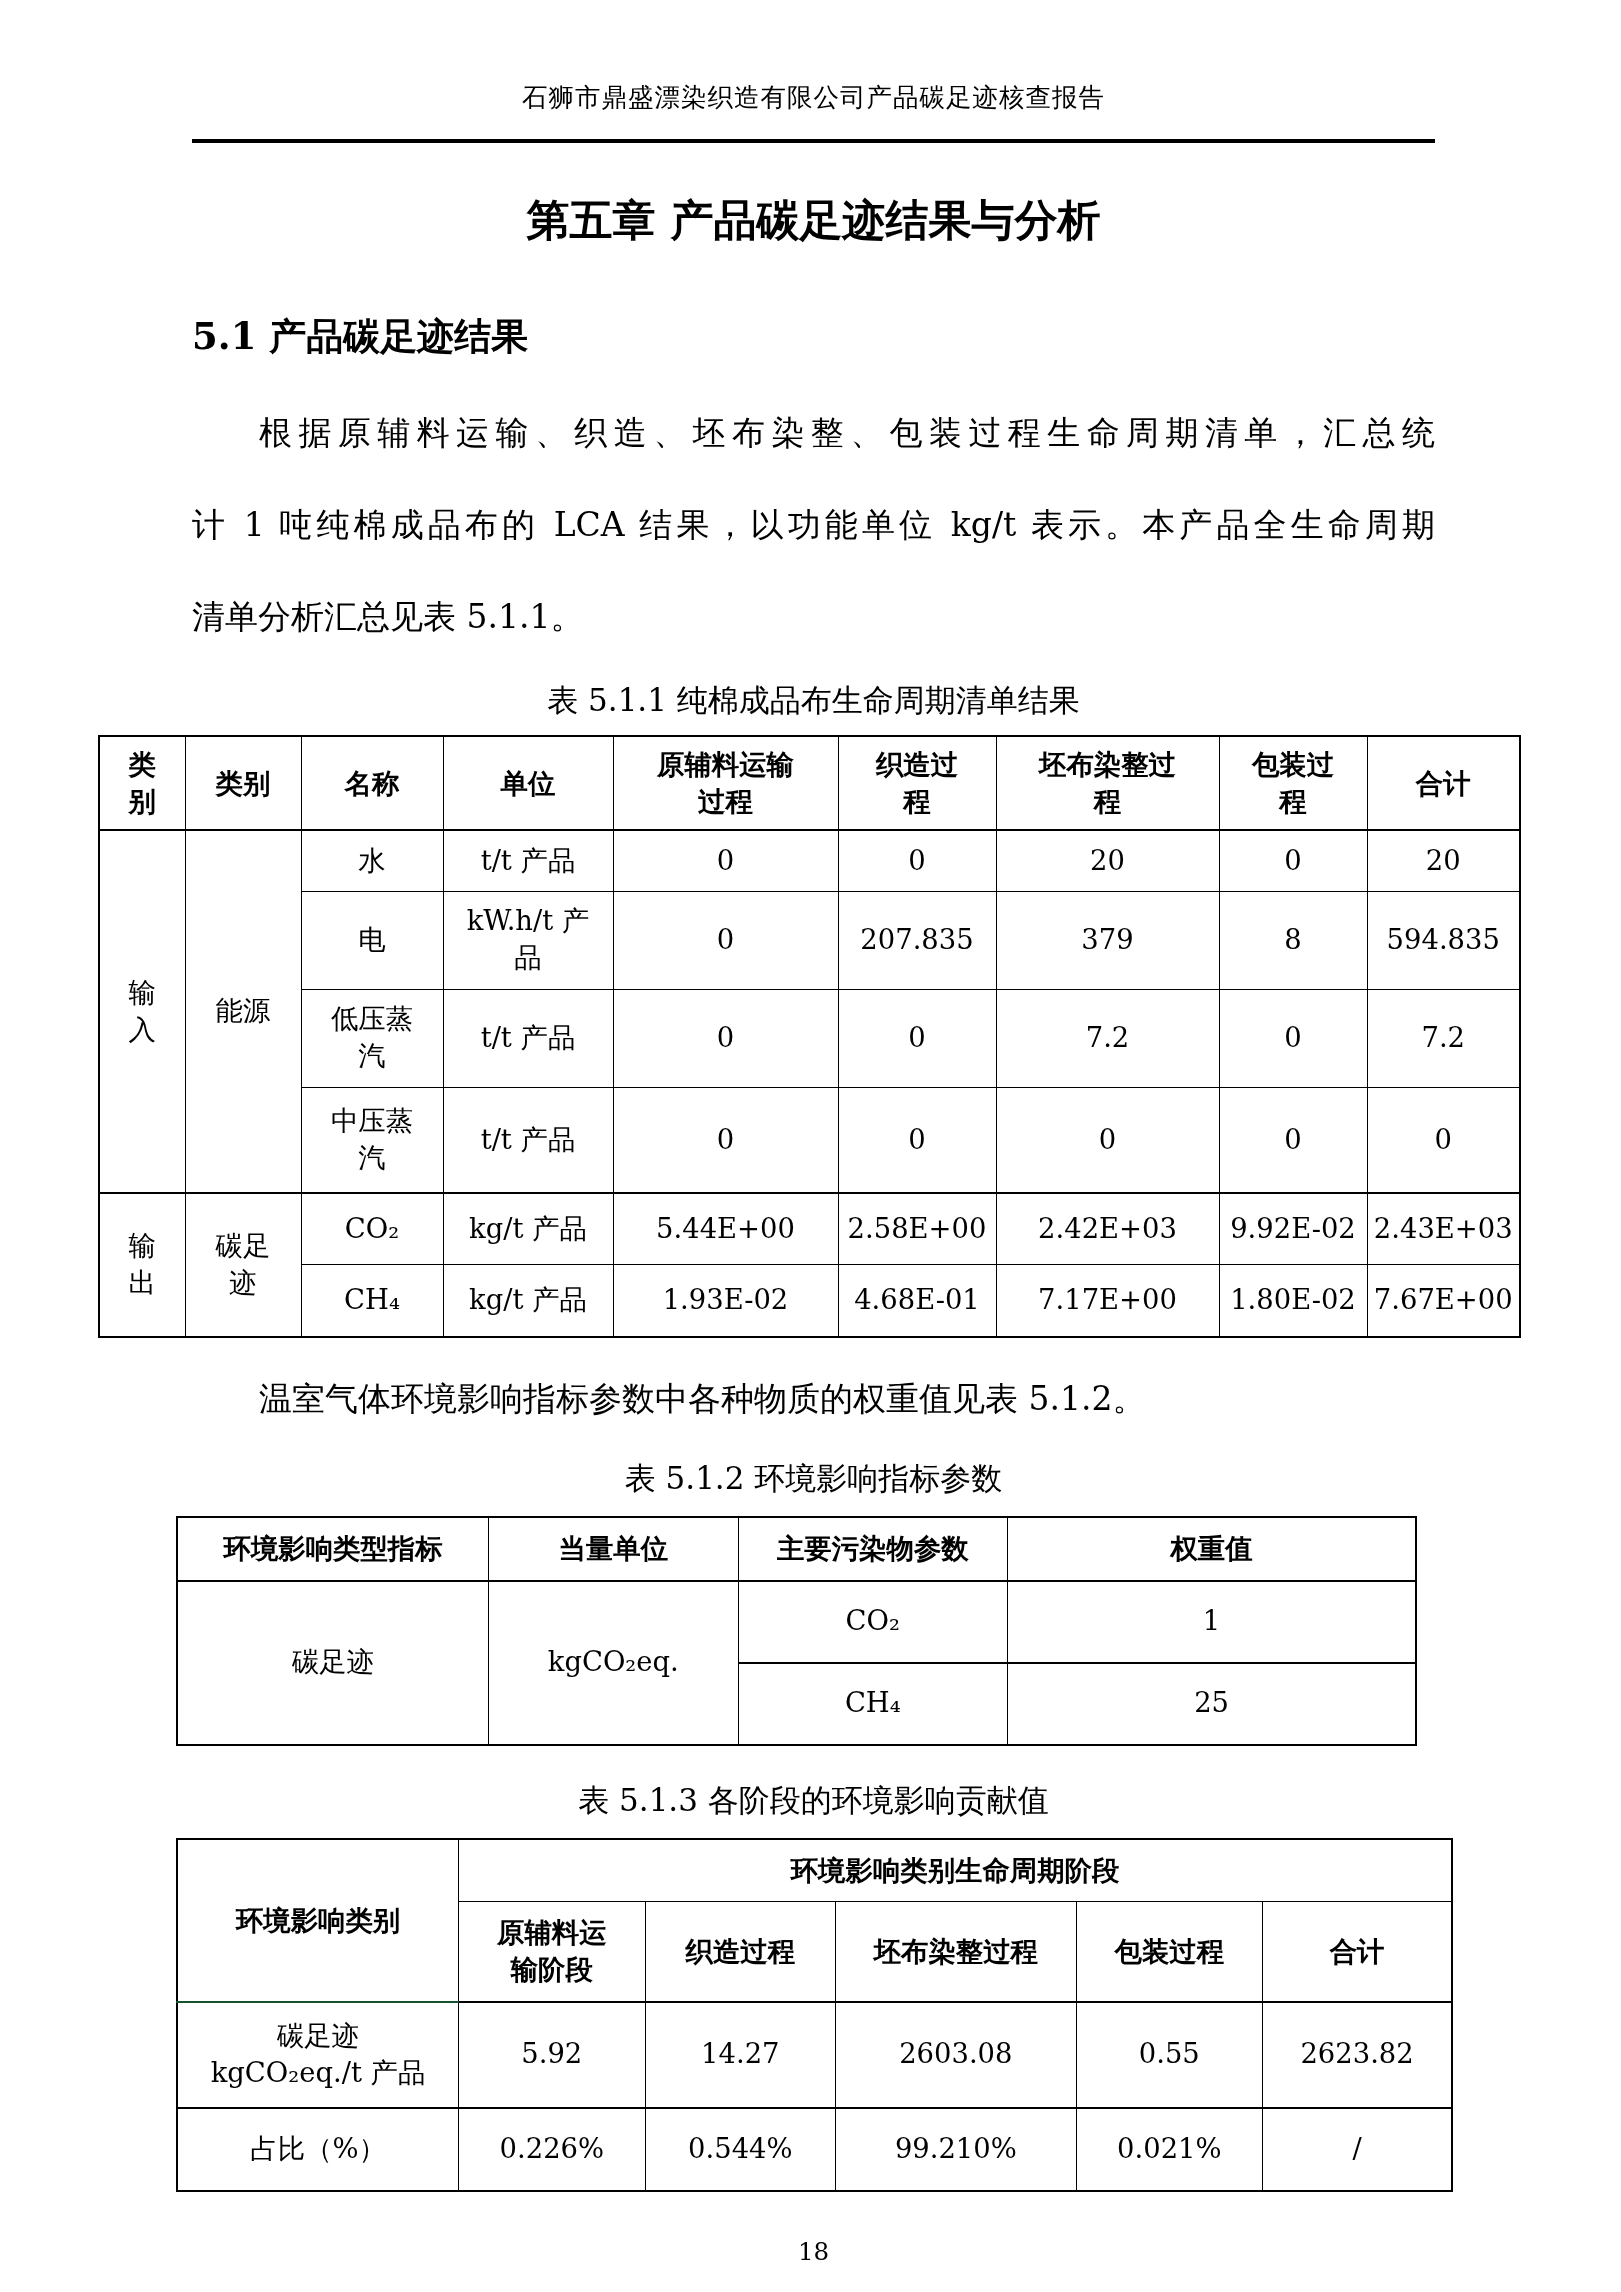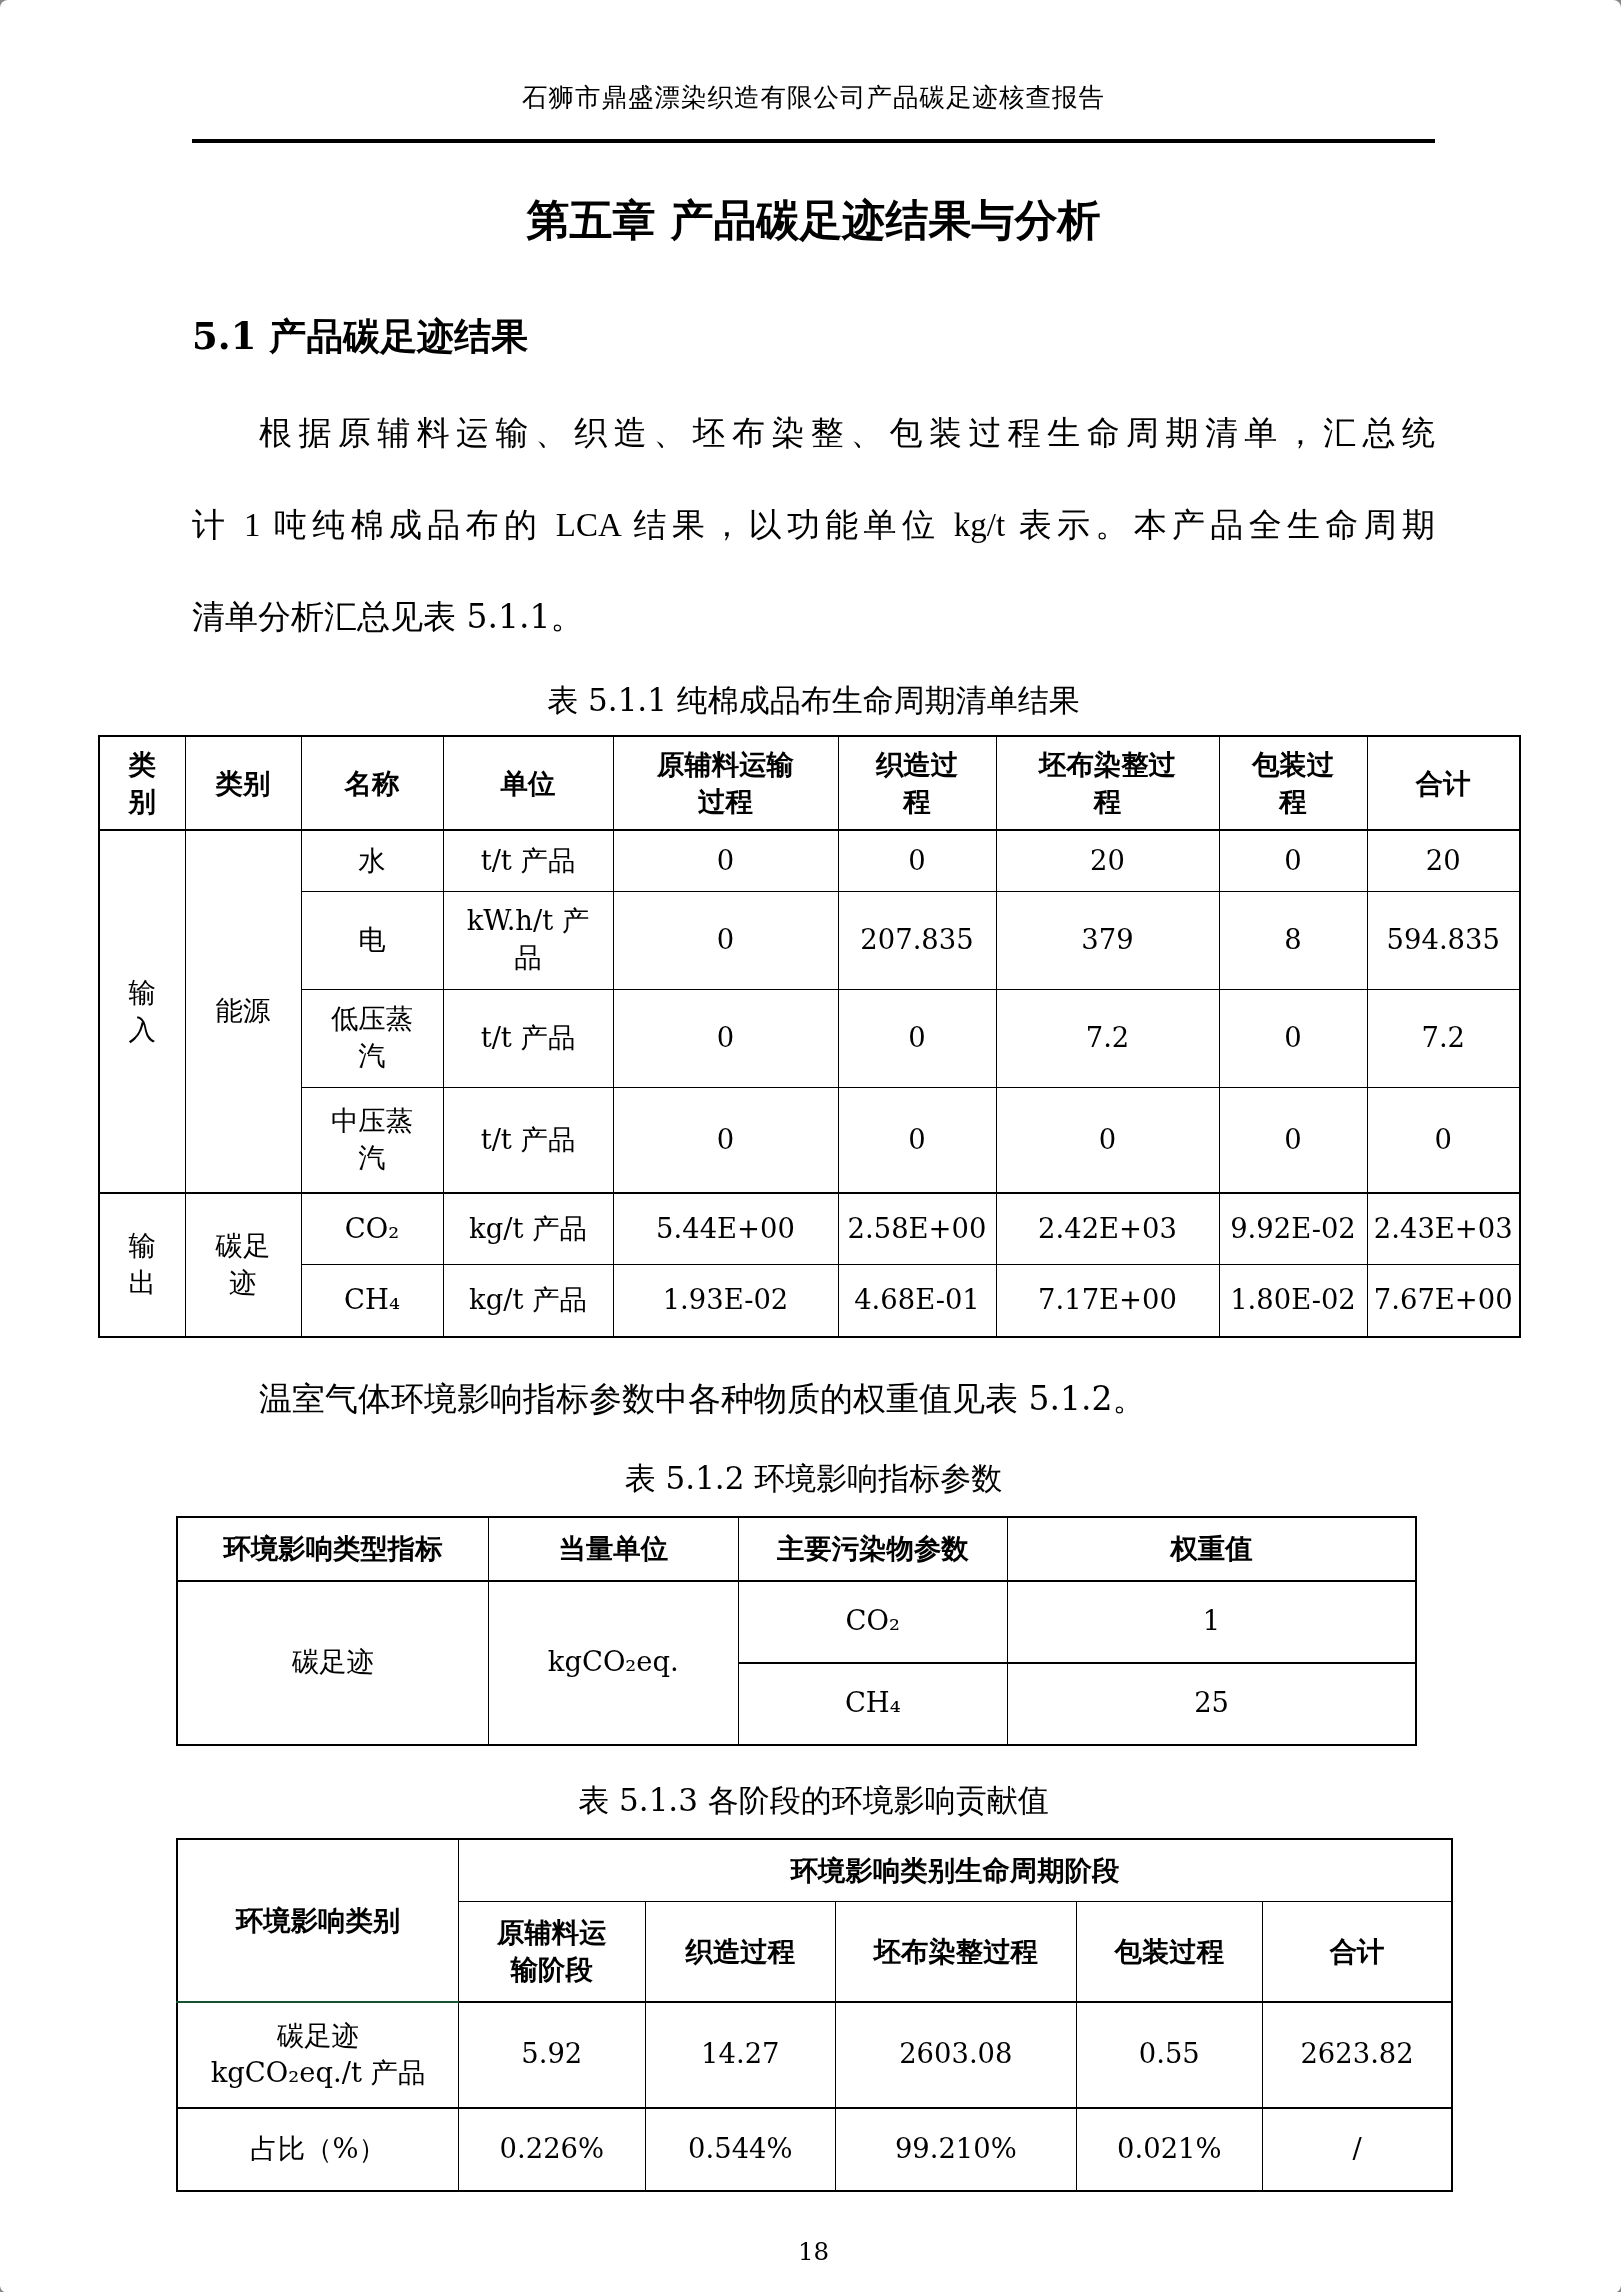--- a/index.html
+++ b/index.html
@@ -6,21 +6,20 @@
   .page {
     position: relative;
     width: 1621px; height: 2293px;
     margin: 0 auto;
     background: #ffffff;
     font-family: "DejaVu Serif", "Liberation Serif", serif;
     color: #000;
     overflow: hidden;
     box-sizing: border-box;
     padding: 80px 186px 0 192px;
-    border-radius: 8px;
   }
   .running-header {
     text-align: center;
     font-size: 25.5px;
     line-height: 35px;
     letter-spacing: 1px;
   }
   .header-rule {
     margin-top: 23.5px;
     height: 4.9px;
@@ -39,21 +38,20 @@
     font-weight: bold;
     line-height: 49px;
   }
   .para { margin-top: 25.5px; font-size: 33px; }
   .para-line { line-height: 92px; white-space: nowrap; }
   .para-line.justify {
     white-space: normal;
     text-align: justify;
     text-align-last: justify;
     text-justify: inter-character;
-    font-family: Liberation Serif, serif;
   }
   .indent { padding-left: 67px; }
   .table-title {
     text-align: center;
     font-size: 31px;
     font-weight: normal;
     line-height: 43px;
   }
   .tt1 { margin-top: 15.7px; }
   .tt2, .tt3 { margin-top: 33px; }

